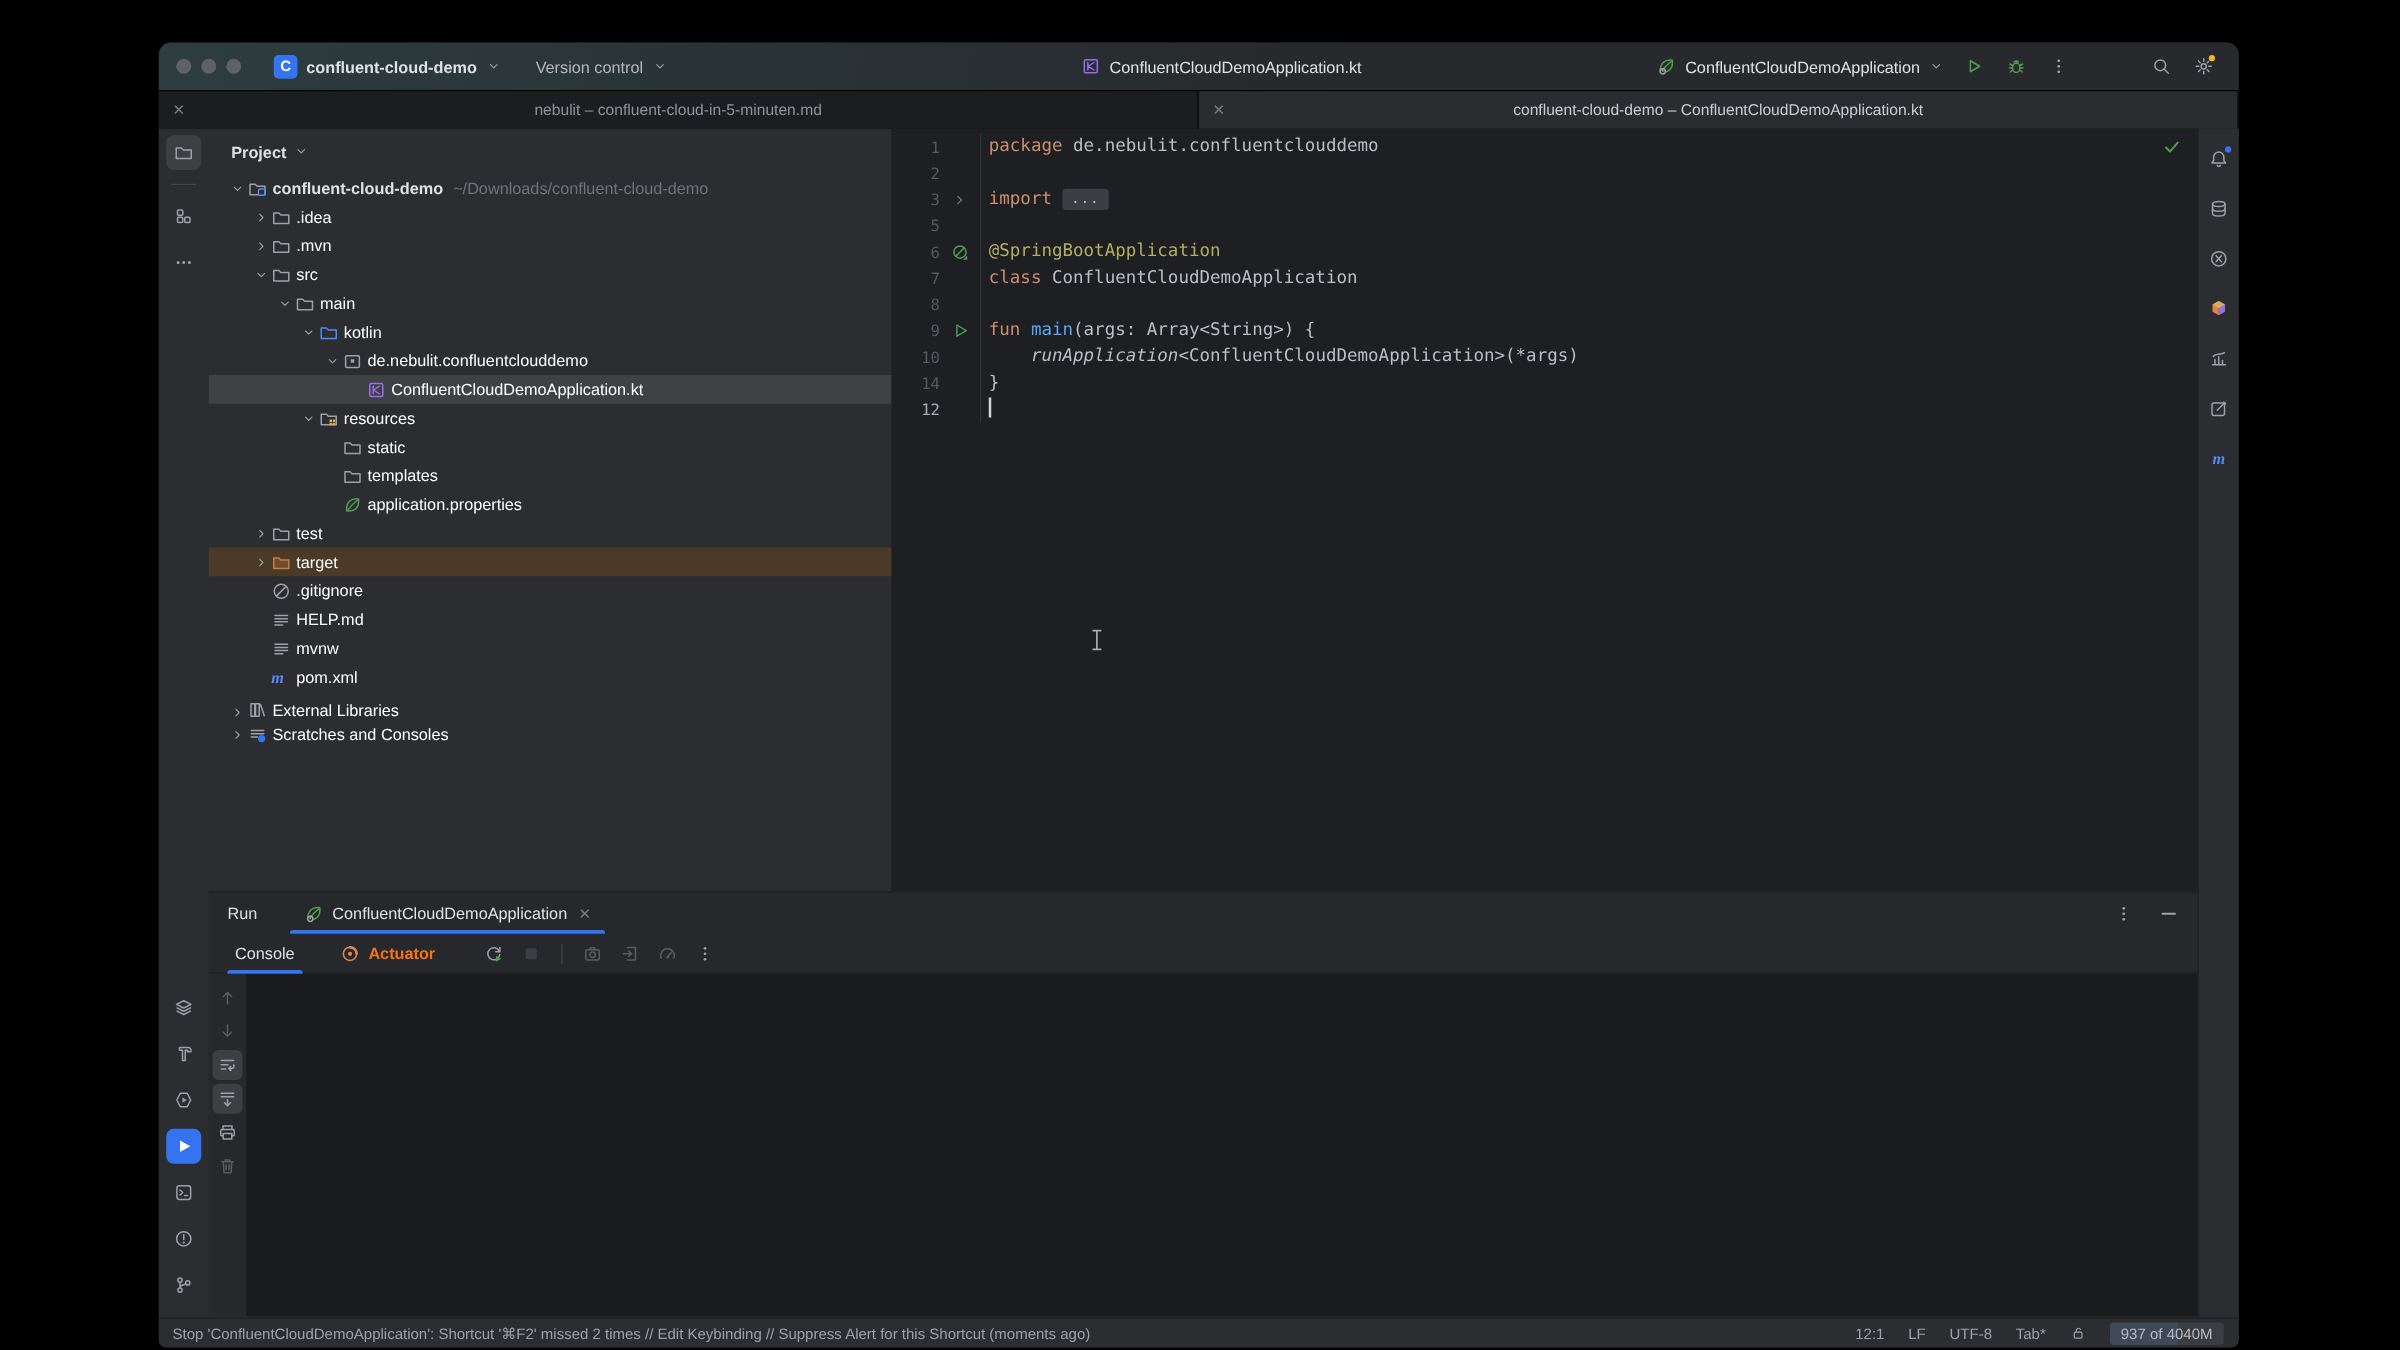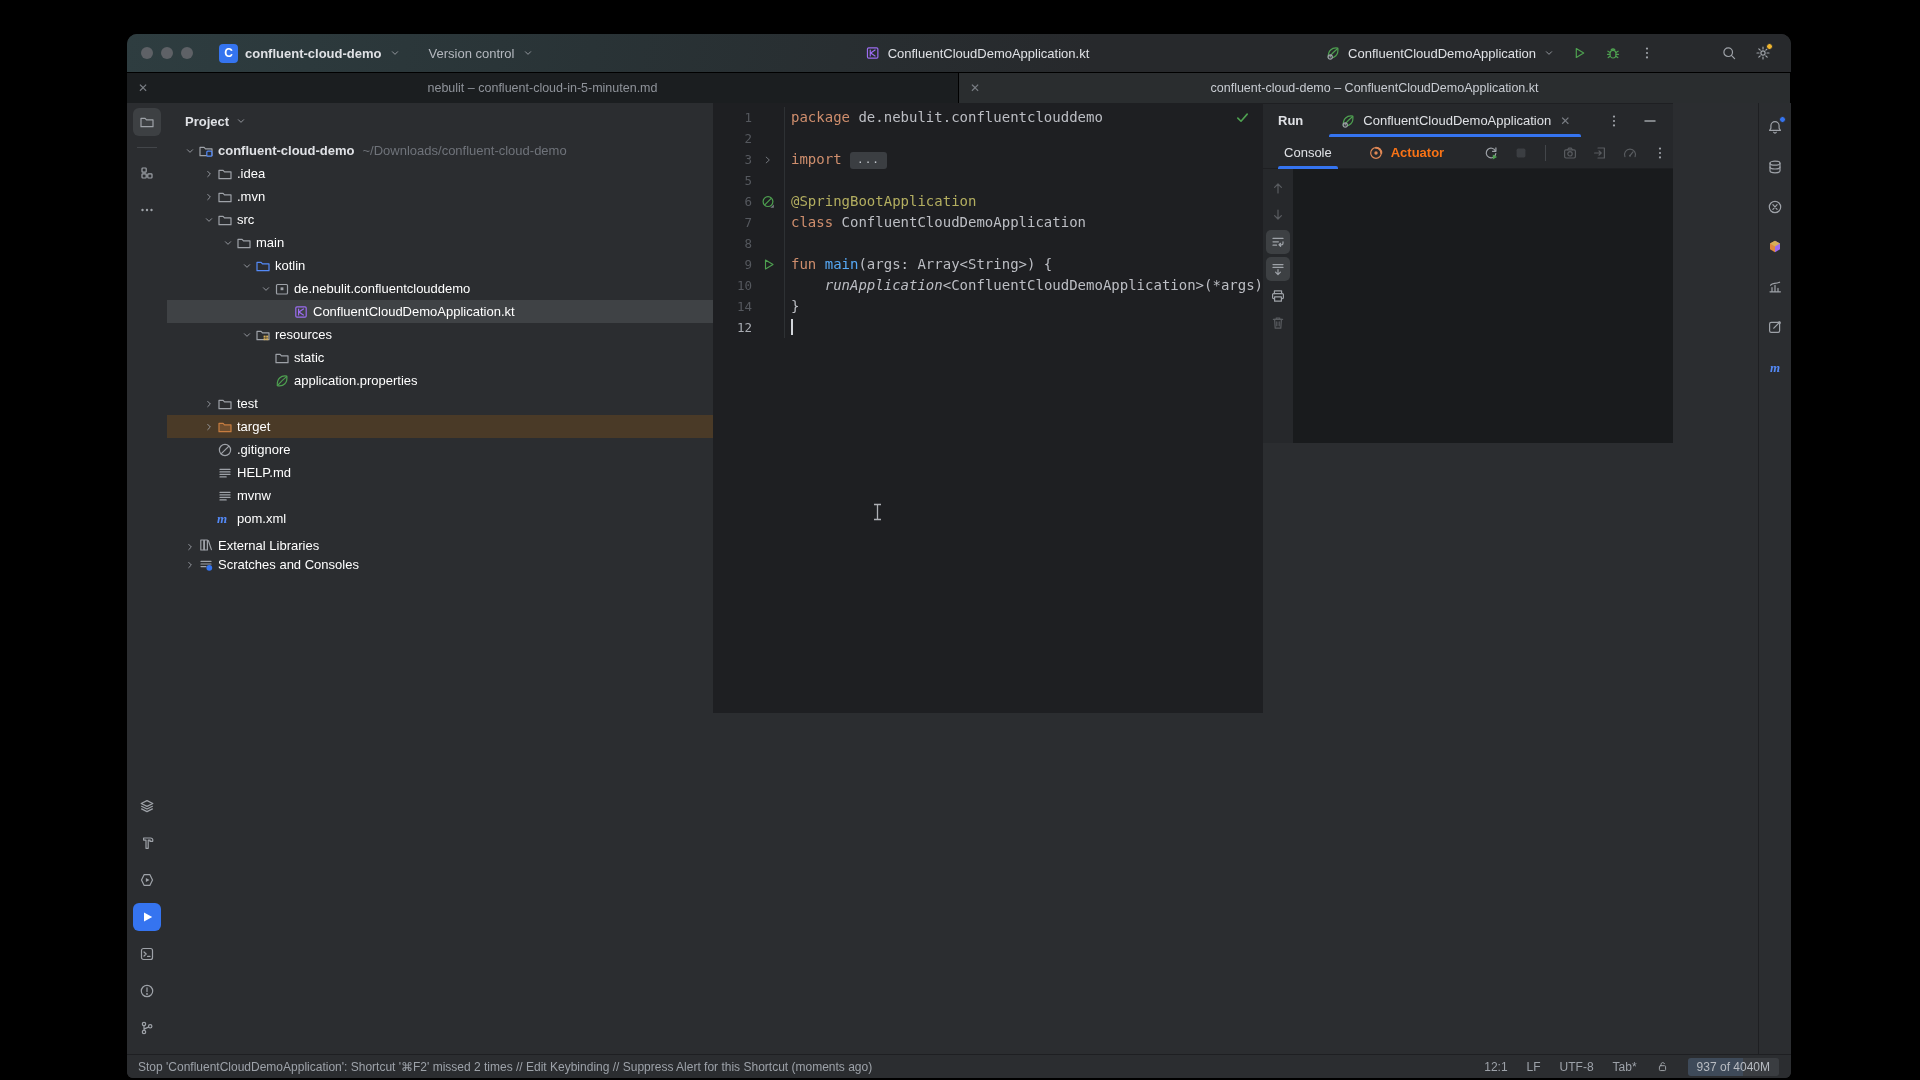--- a/index.html
+++ b/index.html
@@ -44,21 +44,21 @@
   .stripe.right { width:33px; border-left:1px solid #1e1f22; padding:10px 0; gap:12px; }
   .sbtn { width:28px; height:28px; border-radius:6px; display:grid; place-items:center; position:relative; }
   .sbtn.active { background:#3d4043; }
   .sbtn.blue { background:#3574f0; }
   .stripe-div { width:20px; height:1px; background:#43464a; margin:2px 0; }
   .mt-auto { margin-top:auto; }
   .bell-dot { position:absolute; top:3px; right:3px; width:7px; height:7px; border-radius:50%;
     background:#3574f0; border:1.5px solid #2b2d30; }
   .dim { opacity:.42; }
 
-  .main-col { flex:1; display:flex; flex-direction:row; min-width:0; }
+  .main-col { flex:1; display:flex; flex-direction:column; min-width:0; }
   .upper { height:610px; flex:none; display:flex; min-height:0; }
 
   
   .project-panel { width:547px; flex:none; background:#2b2d30; border-right:1px solid #1e1f22;
     display:flex; flex-direction:column; }
   .pp-header { height:36px; flex:none; display:flex; align-items:center; gap:6px;
     padding-left:18px; color:#dfe1e5; font-weight:700; font-size:13px; }
   .tree { font-size:13px; }
   .trow { height:23px; display:flex; align-items:center; white-space:nowrap; }
   .trow.sel-gray  { background:#3f4245; }
@@ -85,21 +85,21 @@
     font-size:11px; letter-spacing:1px; display:inline-block; height:17px; line-height:15px;
     vertical-align:1px; }
   .caret { display:inline-block; width:1.5px; height:16px; background:#d2d5da; vertical-align:-3px; }
   .editor-check { position:absolute; top:7px; right:13px; }
   .ibeam { position:absolute; left:158px; top:400px; opacity:.85; }
 
   
   .run-panel { height:340px; flex:none; border-top:1px solid #1e1f22; background:#26282b;
     display:flex; flex-direction:column; font-size:13px; }
   .rp-header { height:33px; flex:none; display:flex; align-items:center; padding:0 10px 0 15px; }
-  .rp-title { color:#dfe1e5; font-weight:700; margin-right:26px; }
+  .rp-title { color:#dfe1e5; font-weight:400; margin-right:26px; }
   .rp-tab { height:33px; display:flex; align-items:center; gap:7px; padding:0 11px;
     position:relative; color:#dfe1e5; }
   .rp-tab::after { content:""; position:absolute; left:0; right:0; bottom:0; height:3px;
     background:#3574f0; border-radius:2px 2px 0 0; }
   .rp-tab .x { color:#7a7e84; font-size:12px; margin-left:2px; }
   .rp-hright { margin-left:auto; display:flex; align-items:center; gap:10px; }
   .rp-toolbar { height:32px; flex:none; display:flex; align-items:center; padding-left:15px;
     border-bottom:1px solid #1e1f22; }
   .ctab { height:32px; display:flex; align-items:center; padding:0 6px; position:relative; color:#dfe1e5; }
   .ctab::after { content:""; position:absolute; left:0; right:0; bottom:0; height:3px;
@@ -458,20 +458,29 @@
                   <svg viewBox="0 0 16 16" width="16" height="16" fill="none" stroke="#9ea2a8" stroke-width="1.2" stroke-linecap="round" stroke-linejoin="round">
                     <path d="M2 4.3h4.1l1.4 1.6H14v6.8H2z"></path>
                   </svg>
                 </span>
                 <span class="tlabel">static</span>
               </div>
               <div class="trow" style="padding-left: 90px;">
                 <span class="tchev"></span>
                 <span class="ticon">
                   <svg viewBox="0 0 16 16" width="16" height="16" fill="none" stroke="#9ea2a8" stroke-width="1.2" stroke-linecap="round" stroke-linejoin="round">
+                    <path d="M2 4.3h4.1l1.4 1.6H14v6.8H2z"></path>
+                  </svg>
+                </span>
+                <span class="tlabel">templates</span>
+              </div>
+              <div class="trow" style="padding-left: 90px;">
+                <span class="tchev"></span>
+                <span class="ticon">
+                  <svg viewBox="0 0 16 16" width="16" height="16" fill="none" stroke="#9ea2a8" stroke-width="1.2" stroke-linecap="round" stroke-linejoin="round">
                     <path d="M12.8 3.1C6.8 2.2 2.8 5.8 3.3 12.6 9.8 13.7 13.8 9.7 12.8 3.1Z" stroke="#4ea050"></path>
                     <path d="M4.4 11.7C7 8.2 9.6 6 12.6 3.6" stroke="#4ea050"></path>
                   </svg>
                 </span>
                 <span class="tlabel">application.properties</span>
               </div>
               <div class="trow" style="padding-left: 33px;">
                 <span class="tchev">
                   <svg viewBox="0 0 16 16" width="12" height="12" fill="none" stroke="#9ea2a8" stroke-width="1.2" stroke-linecap="round" stroke-linejoin="round">
                     <path d="M6.3 4.5 9.8 8l-3.5 3.5"></path>

